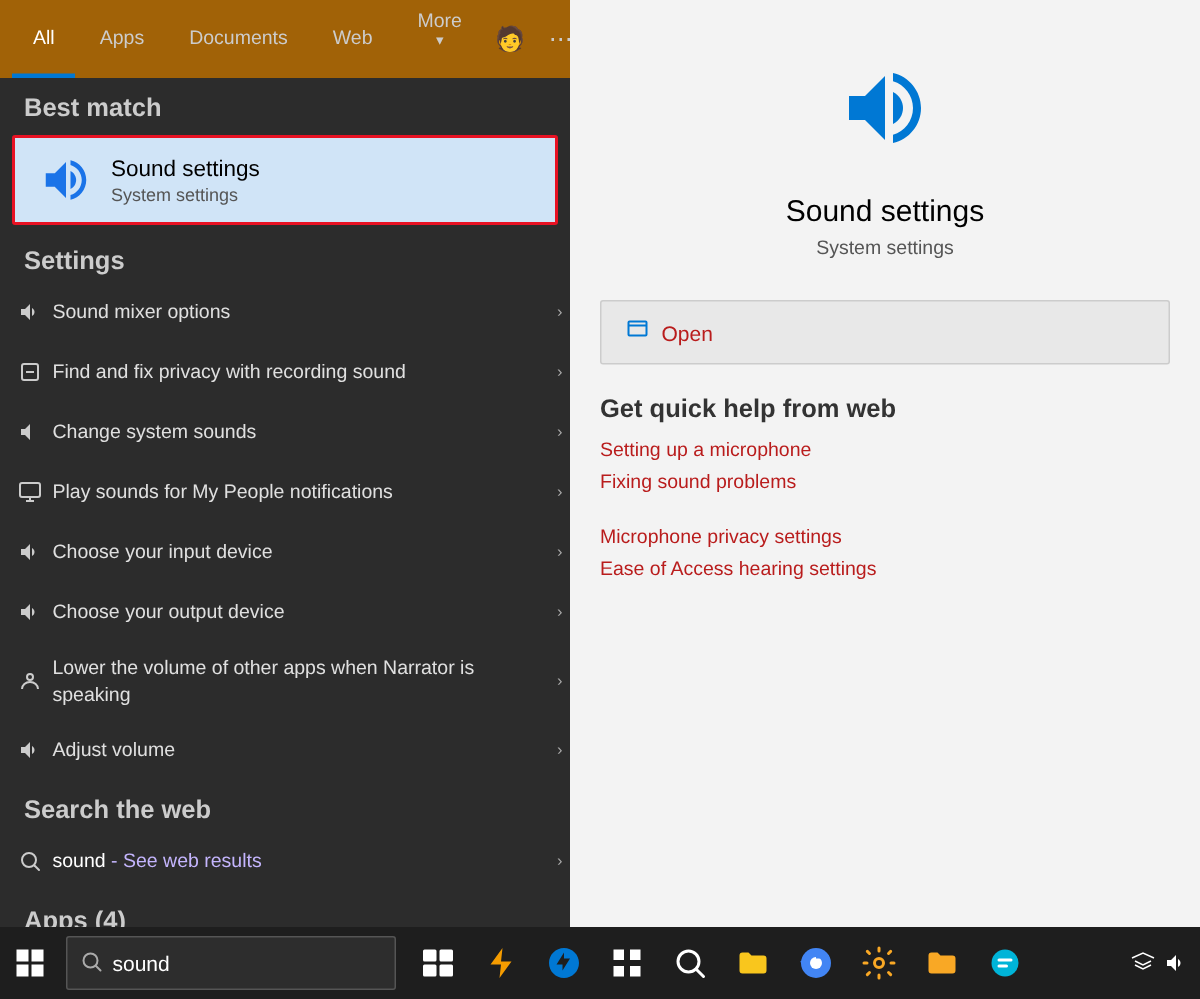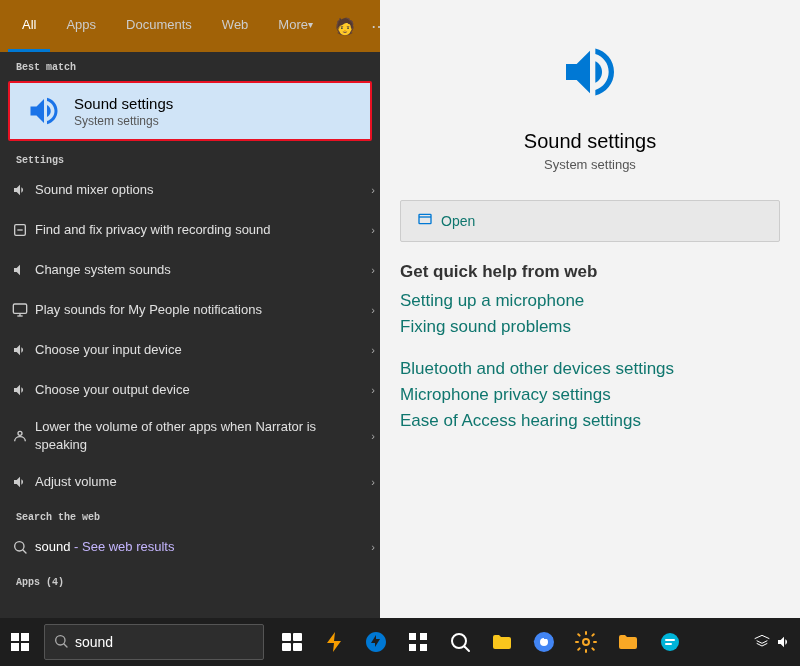--- a/index.html
+++ b/index.html
@@ -107,20 +107,21 @@
       align-items: center;
     }
     .tab.active {
       color: #fff;
       border-bottom: 3px solid #0078d4;
     }
     .tab-more {
       display: flex;
       align-items: center;
       gap: 0;
+      flex-direction: column;
     }
     .tab-more-arrow { font-size: 10px; }
     .tabs-spacer { flex: 1; }
     .tabs-icons {
       display: flex;
       align-items: center;
       gap: 8px;
     }
     .tabs-icon {
       color: #ccc;
@@ -133,26 +134,25 @@
     .results {
       flex: 1;
       overflow-y: auto;
       padding: 0;
     }
     .results::-webkit-scrollbar { width: 6px; }
     .results::-webkit-scrollbar-track { background: #2c2c2c; }
     .results::-webkit-scrollbar-thumb { background: #555; border-radius: 3px; }
 
     .section-label {
-      font-size: 10px;
+      font-size: 17px;
       font-weight: 600;
       color: #ccc;
       padding: 10px 16px 4px;
       text-transform: none;
-      font-family: Liberation Mono, monospace;
     }
 
     
     .best-match-item {
       display: flex;
       align-items: center;
       padding: 10px 16px;
       background: #d0e4f7;
       border: 2px solid #e81123;
       margin: 4px 8px;
@@ -236,38 +236,38 @@
       margin: 8px 20px;
       padding: 10px 16px;
       background: #e8e8e8;
       border: 1px solid #ccc;
       border-radius: 2px;
       display: flex;
       align-items: center;
       gap: 8px;
       cursor: pointer;
       font-size: 14px;
-      color: #0f766e;
+      color: #b91c1c;
     }
     .open-button-icon { color: #0078d4; font-size: 16px; }
 
     .right-section {
       padding: 12px 20px 4px;
     }
     .right-section-title {
       font-size: 17px;
       font-weight: 700;
       color: #333;
       margin-bottom: 6px;
       text-transform: none;
     }
     .right-link {
       display: block;
-      font-size: 17px;
-      color: #0f766e;
+      font-size: 13px;
+      color: #b91c1c;
       cursor: pointer;
       padding: 3px 0;
       text-decoration: none;
     }
 
     
     .sound-icon-large svg { width: 64px; height: 64px; }
     .sound-icon-sm svg { width: 16px; height: 16px; }
   </style>
 </head>
@@ -452,21 +452,20 @@
       <span>Open</span>
     </div>
 
     <div class="right-section">
       <div class="right-section-title">Get quick help from web</div>
       <a class="right-link">Setting up a microphone</a>
       <a class="right-link">Fixing sound problems</a>
     </div>
 
     <div class="right-section">
-      <a class="right-link">Bluetooth and other devices settings</a>
       <a class="right-link">Microphone privacy settings</a>
       <a class="right-link">Ease of Access hearing settings</a>
     </div>
 
   </div>
 </div>
 
 <div class="taskbar">
 
   <div class="taskbar-icon" style="margin-left:0;">

